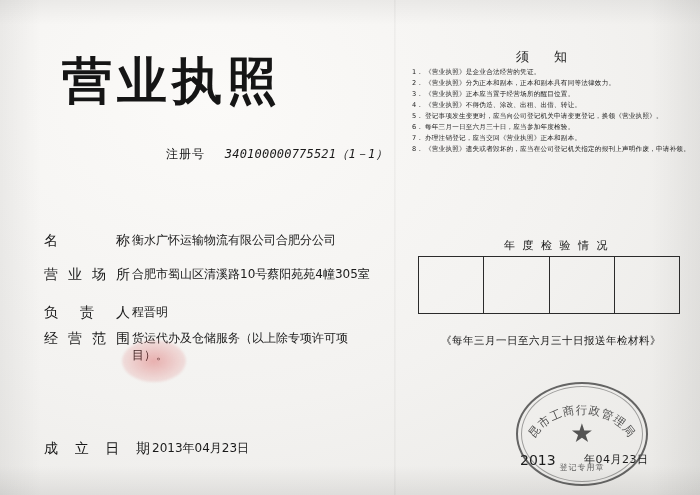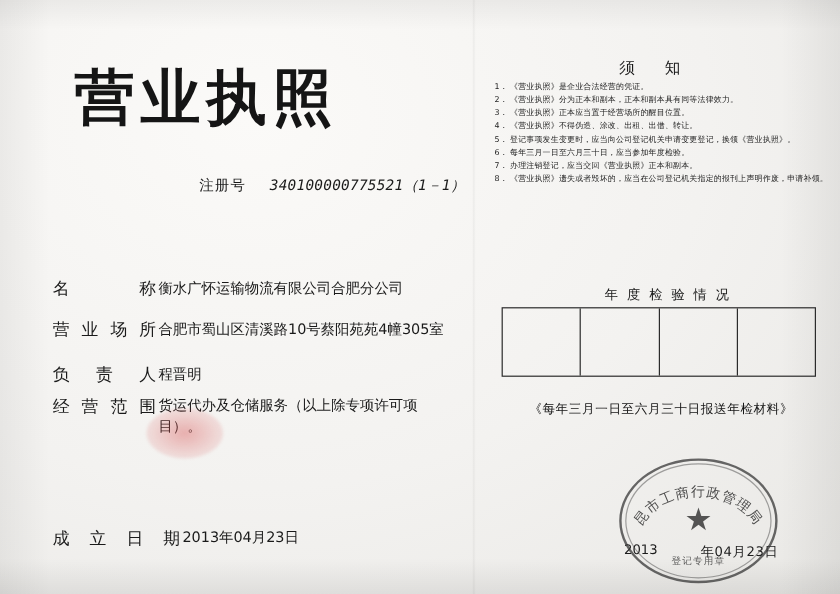--- a/index.html
+++ b/index.html
@@ -225,21 +225,21 @@
     position: absolute;
     left: 186px; top: 452px;
     font-size: 11px;
     color: #1c1c1c;
     white-space: nowrap;
     letter-spacing: 0.5px;
   }
   #issue-date2 {
     position: absolute;
     left: 122px; top: 452px;
-    font-size: 11px;
+    font-size: 14px;
     color: #1c1c1c;
     white-space: nowrap;
   }
 </style>
 </head>
 <body>
 
 <div id="paper"></div>
 <div id="fold"></div>
 

